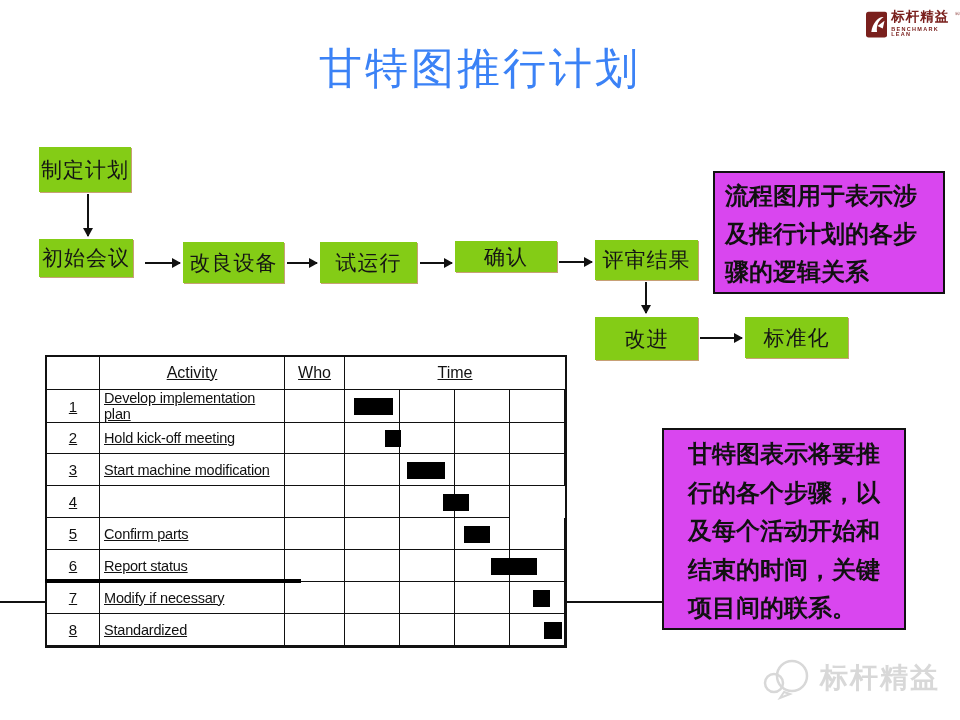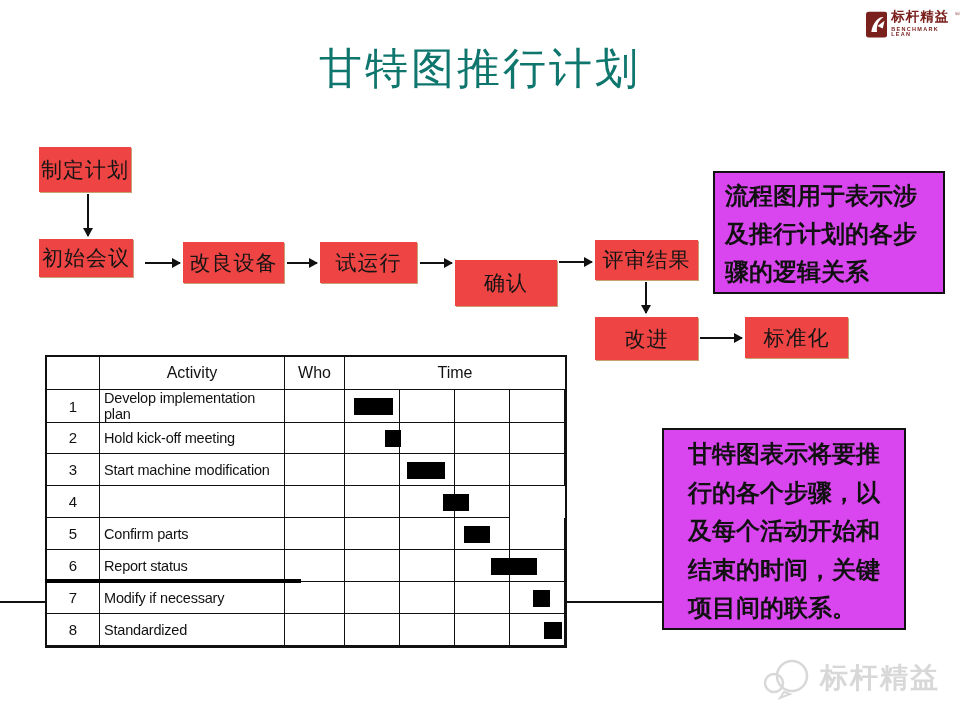--- a/index.html
+++ b/index.html
@@ -1,34 +1,34 @@
 <!DOCTYPE html>
 <html><head>
 <meta charset="utf-8">
 <style>
   html,body{margin:0;padding:0;background:#888;}
   #slide{position:relative;width:960px;height:720px;background:#ffffff;overflow:hidden;
          font-family:"Liberation Serif","DejaVu Serif",serif;margin:0 auto;}
 
   
   #title{position:absolute;top:40px;left:0;right:0;text-align:center;
-         font-size:43px;letter-spacing:3px;color:#0f766e;font-weight:400;}
+         font-size:43px;letter-spacing:3px;color:#3b82f6;font-weight:400;}
 
   
   #brand{position:absolute;top:10px;left:866px;display:flex;align-items:flex-start;}
   #brand .mark{width:24px;height:31px;margin-right:4px;}
   #brand .btxt{display:flex;flex-direction:column;line-height:1;}
   #brand .bname{font-size:13.5px;font-weight:700;color:#7a201d;letter-spacing:1px;
                 font-family:"Liberation Sans",sans-serif;}
   #brand .bsub{font-size:5.5px;font-weight:700;color:#7a201d;letter-spacing:1.3px;margin-top:3px;
                font-family:"Liberation Sans",sans-serif;}
   #brand .reg{font-size:7px;color:#7a201d;margin-left:1px;}
 
   
-  .fbox{position:absolute;background:#ef4444;box-shadow:1px 1px 0 #c7a076;
+  .fbox{position:absolute;background:#84cc16;box-shadow:1px 1px 0 #c7a076;
         display:flex;align-items:center;justify-content:center;
         font-size:21px;color:#141414;letter-spacing:1px;}
 
   
   .arrow-h{position:absolute;height:2px;background:#111;}
   .arrow-h:after{content:"";position:absolute;right:-1px;top:-4px;border-left:9px solid #111;
                  border-top:5px solid transparent;border-bottom:5px solid transparent;}
   .arrow-v{position:absolute;width:2px;background:#111;}
   .arrow-v:after{content:"";position:absolute;bottom:-1px;left:-4px;border-top:9px solid #111;
                  border-left:5px solid transparent;border-right:5px solid transparent;}
@@ -44,21 +44,21 @@
   
   .conn{position:absolute;height:2px;background:#111;}
 
   
   #gantt{position:absolute;left:45px;top:355px;border:2px solid #111;background:#fff;
          font-family:"Liberation Sans","DejaVu Sans",sans-serif;}
   .grow{display:grid;grid-template-columns:53px 185px 60px 55px 55px 55px 55px;
         position:relative;height:32px;}
   .grow.head{height:33px;}
   .gcell{border-right:1.5px solid #111;border-bottom:1.5px solid #111;
-         display:flex;align-items:center;position:relative;}
+         display:flex;align-items:center;position:relative;text-decoration:underline;}
   .gcell:last-child{border-right:none;}
   .grow:last-child .gcell{border-bottom:none;}
   .gcell.num{justify-content:center;font-size:15px;color:#111;}
   .gcell.act{padding-left:4px;font-size:14.5px;color:#111;letter-spacing:-0.2px;}
   .gcell.head{justify-content:center;font-size:16px;color:#111;}
   .gcell.tspan{grid-column:span 4;justify-content:center;}
   .bar{position:absolute;top:8px;height:17px;background:#000;z-index:1;}
   #thickline{position:absolute;left:-2px;top:222px;width:256px;height:3.5px;background:#000;z-index:2;}
 
   
@@ -91,21 +91,21 @@
     </div>
   <div class="fbox" style="left:39px;top:239px;width:94px;height:38px;">
       <span>初始会议</span>
     </div>
   <div class="fbox" style="left:183px;top:242px;width:101px;height:41px;">
       <span>改良设备</span>
     </div>
   <div class="fbox" style="left:320px;top:242px;width:97px;height:41px;">
       <span>试运行</span>
     </div>
-  <div class="fbox" style="left:455px;top:241px;width:102px;height:46px;margin-top:19px;">
+  <div class="fbox" style="left:455px;top:241px;width:102px;height:31px;">
       <span>确认</span>
     </div>
   <div class="fbox" style="left:595px;top:240px;width:103px;height:40px;">
       <span>评审结果</span>
     </div>
   <div class="fbox" style="left:595px;top:317px;width:103px;height:43px;">
       <span>改进</span>
     </div>
   <div class="fbox" style="left:745px;top:317px;width:103px;height:41px;">
       <span>标准化</span>

